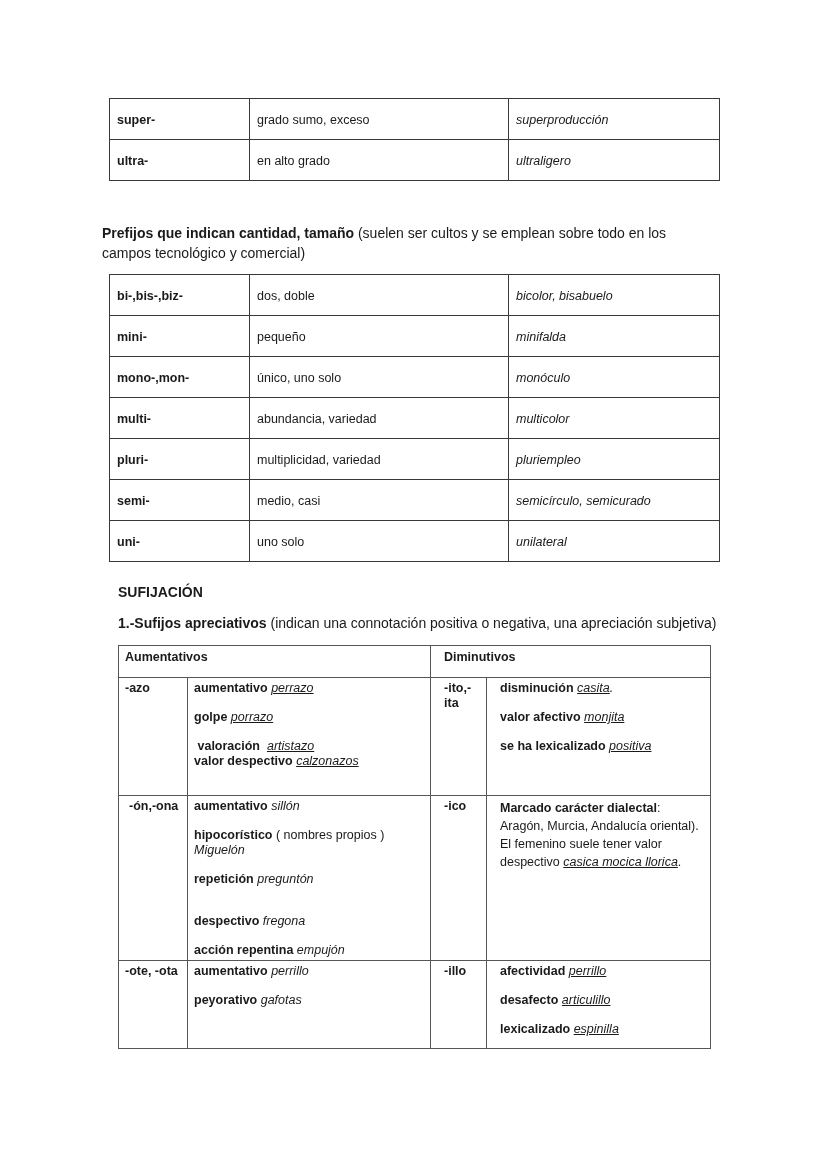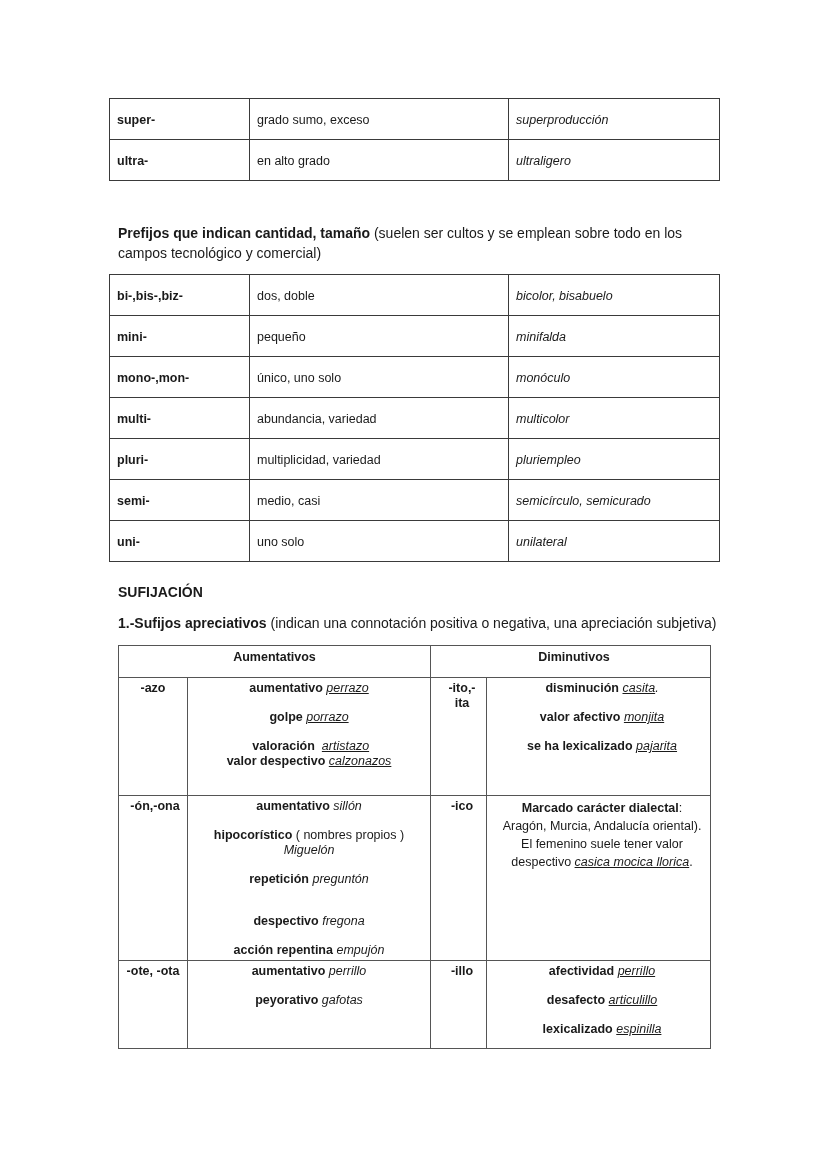--- a/index.html
+++ b/index.html
@@ -45,21 +45,21 @@
     <td>
           <div class="cell">en alto grado</div>
         </td>
     <td>
           <div class="cell i">ultraligero</div>
         </td>
   </tr>
 </tbody>
   </table>
 
-<div class="abs heading" style="left:118px; top:223px; width:600px;">
+<div class="abs heading" style="left:102px; top:223px; width:600px;">
   <span class="b">Prefijos que indican cantidad, tamaño</span><span> (suelen ser cultos y se emplean sobre todo en los</span><br>
   <span>campos tecnológico y comercial)</span>
 </div>
 
 <table class="grid-table" style="left:109px; top:274px; width:610px;">
   <colgroup>
       <col style="width:140px">
       <col style="width:259px">
       <col style="width:211px">
     </colgroup>
@@ -143,21 +143,21 @@
   </tr>
 </tbody>
   </table>
 
 <div class="abs heading b" style="left:118px; top:582px; font-size:14px;">SUFIJACIÓN</div>
 
 <div class="abs heading" style="left:118px; top:613px; width:620px; white-space:nowrap; font-size:14px;">
   <span class="b">1.-Sufijos apreciativos</span><span> (indican una connotación positiva o negativa, una apreciación subjetiva)</span>
 </div>
 
-<table class="grid-table suf" style="left:118px; top:645px; width:592px;text-align:center;">
+<table class="grid-table suf" style="left:118px; top:645px; width:592px;">
   <colgroup>
     <col style="width:69px">
       <col style="width:243px">
       <col style="width:56px">
       <col style="width:224px">
   </colgroup>
   <tbody>
       <tr style="height:32px">
     <td colspan="2">
           <div class="cell b" style="padding-top:4px">Aumentativos</div>
@@ -179,21 +179,21 @@
         <div><span class="b">valor despectivo</span> <span class="i u">calzonazos</span></div>
       </div>
     </td>
     <td class="tight">
           <div class="cell b">-ito,-ita</div>
         </td>
     <td class="tight">
       <div class="cell">
         <div style="margin-bottom:14px"><span class="b">disminución</span> <span class="i u">casita</span><span class="i">.</span></div>
         <div style="margin-bottom:14px"><span class="b">valor afectivo</span> <span class="i u">monjita</span></div>
-        <div><span class="b">se ha lexicalizado</span> <span class="i u">pajarita</span></div>
+        <div><span class="b">se ha lexicalizado</span> <span class="i u">positiva</span></div>
       </div>
     </td>
   </tr>
 
   <tr style="height:165px">
     <td>
           <div class="cell b" style="padding-left:4px">-ón,-ona</div>
         </td>
     <td>
       <div class="cell">

